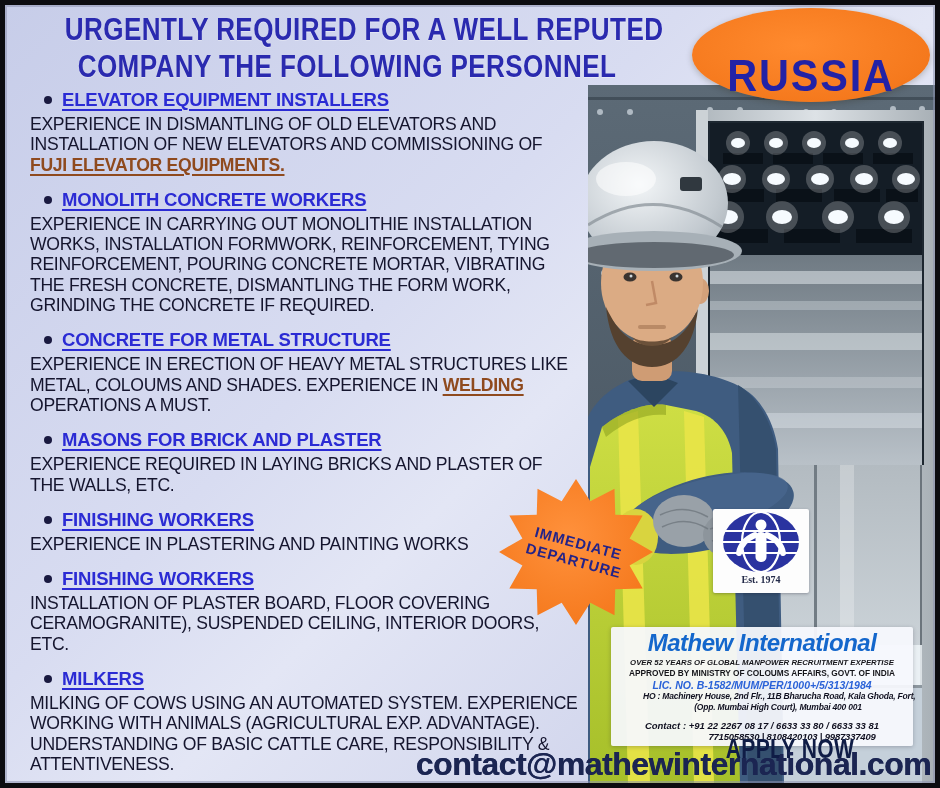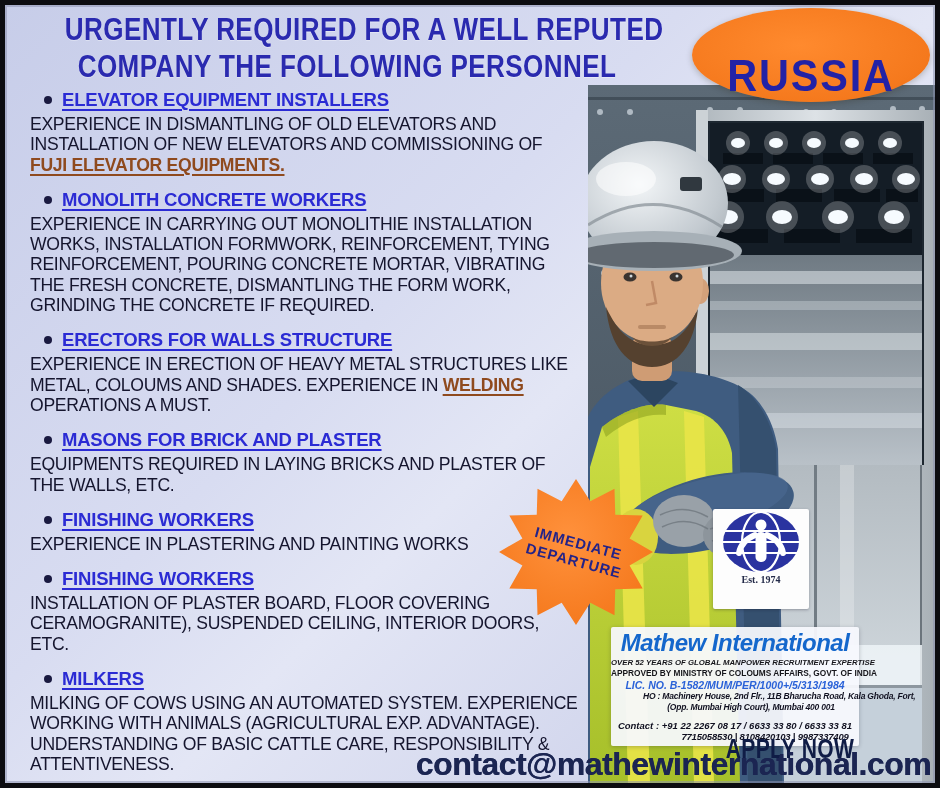--- a/index.html
+++ b/index.html
@@ -47,29 +47,29 @@
     position:absolute; left:494px; top:474px; width:154px; height:146px; z-index:7;
     background:radial-gradient(circle at 45% 40%, #ff913c 0%, #f député 0%, #f5791d 75%, #e96c12 100%);
     background:radial-gradient(circle at 45% 40%, #ff913c 0%, #f5791d 75%, #e96c12 100%);
     clip-path:polygon(100% 50%,84.8% 59.3%,93.3% 75%,75.5% 75.5%,75% 93.3%,59.3% 84.8%,50% 100%,40.7% 84.8%,25% 93.3%,24.5% 75.5%,6.7% 75%,15.2% 59.3%,0% 50%,15.2% 40.7%,6.7% 25%,24.5% 24.5%,25% 6.7%,40.7% 15.2%,50% 0%,59.3% 15.2%,75% 6.7%,75.5% 24.5%,93.3% 25%,84.8% 40.7%);
     display:flex; align-items:center; justify-content:center;
   }
   .burst-text{transform:rotate(15deg); text-align:center; color:#232388; font-weight:bold; font-size:14.5px; line-height:18px; letter-spacing:1px;}
 
   
   .logo{
-    position:absolute; left:708px; top:504px; width:96px; height:100px; background:#fdfdfd;
+    position:absolute; left:708px; top:504px; width:96px; height:84px; background:#fdfdfd;
     z-index:8; display:flex; flex-direction:column; align-items:center; justify-content:flex-start;
     border-radius:2px; box-shadow:0 1px 3px rgba(20,20,40,.3);
   }
   .logo-caption{font-family:"Liberation Serif", serif; font-size:10px; color:#232a48; margin-top:-1px; font-weight:bold;}
 
   
   .agency{
-    position:absolute; left:606px; top:622px; width:248px; height:119px; z-index:8;
+    position:absolute; left:606px; top:622px; width:302px; height:119px; z-index:8;
     background:rgba(246,248,253,.94); border-radius:2px; text-align:center;
     box-shadow:0 1px 4px rgba(20,20,40,.25); padding-top:3px; box-sizing:border-box;
   }
   .agency .name{color:#1467cc; font-size:24px; line-height:26px; font-weight:bold; font-style:italic; letter-spacing:-.5px;}
   .agency .tagline{color:#15151a; font-size:7.8px; font-weight:bold; font-style:italic; white-space:nowrap; margin-top:2px;}
   .agency .approval{color:#15151a; font-size:8.3px; font-weight:bold; white-space:nowrap; margin-top:1px;}
   .agency .license{color:#2a62d8; font-size:10.5px; font-weight:bold; font-style:italic; white-space:nowrap; margin-top:1px;}
   .agency .addr{color:#101020; font-size:8.5px; font-weight:bold; font-style:italic; white-space:nowrap; letter-spacing:-.2px; line-height:10.5px;padding-left:32px;}
   .agency .contact{color:#101020; font-size:9.5px; font-weight:bold; font-style:italic; white-space:nowrap; line-height:11.5px; margin-top:8px;}
 
@@ -288,27 +288,27 @@
       <div class="job-h"><span class="bullet"></span><span class="hline">ELEVATOR EQUIPMENT INSTALLERS</span></div>
       <div class="job-d"><span>EXPERIENCE IN DISMANTLING OF OLD ELEVATORS AND INSTALLATION OF NEW ELEVATORS AND COMMISSIONING OF </span><span class="hl">FUJI ELEVATOR EQUIPMENTS.</span><span></span></div>
     </div>
 
     <div class="job">
       <div class="job-h"><span class="bullet"></span><span class="hline">MONOLITH CONCRETE WORKERS</span></div>
       <div class="job-d"><span>EXPERIENCE IN CARRYING OUT MONOLITHIE INSTALLATION WORKS, INSTALLATION FORMWORK, REINFORCEMENT, TYING REINFORCEMENT, POURING CONCRETE MORTAR, VIBRATING THE FRESH CONCRETE, DISMANTLING THE FORM WORK, GRINDING THE CONCRETE IF REQUIRED.</span></div>
     </div>
 
     <div class="job">
-      <div class="job-h"><span class="bullet"></span><span class="hline">ERECTORS FOR WALLS STRUCTURE</span></div>
+      <div class="job-h"><span class="bullet"></span><span class="hline">CONCRETE FOR METAL STRUCTURE</span></div>
       <div class="job-d"><span>EXPERIENCE IN ERECTION OF HEAVY METAL STRUCTURES LIKE METAL, COLOUMS AND SHADES. EXPERIENCE IN </span><span class="hl">WELDING</span><span> OPERATIONS A MUST.</span></div>
     </div>
 
     <div class="job">
       <div class="job-h"><span class="bullet"></span><span class="hline">MASONS FOR BRICK AND PLASTER</span></div>
-      <div class="job-d"><span>EQUIPMENTS REQUIRED IN LAYING BRICKS AND PLASTER OF THE WALLS, ETC.</span></div>
+      <div class="job-d"><span>EXPERIENCE REQUIRED IN LAYING BRICKS AND PLASTER OF THE WALLS, ETC.</span></div>
     </div>
 
     <div class="job">
       <div class="job-h"><span class="bullet"></span><span class="hline">FINISHING WORKERS</span></div>
       <div class="job-d"><span>EXPERIENCE IN PLASTERING AND PAINTING WORKS</span></div>
     </div>
 
     <div class="job">
       <div class="job-h"><span class="bullet"></span><span class="hline">FINISHING WORKERS</span></div>
       <div class="job-d"><span>INSTALLATION OF PLASTER BOARD, FLOOR COVERING CERAMOGRANITE), SUSPENDED CEILING, INTERIOR DOORS, ETC.</span></div>

